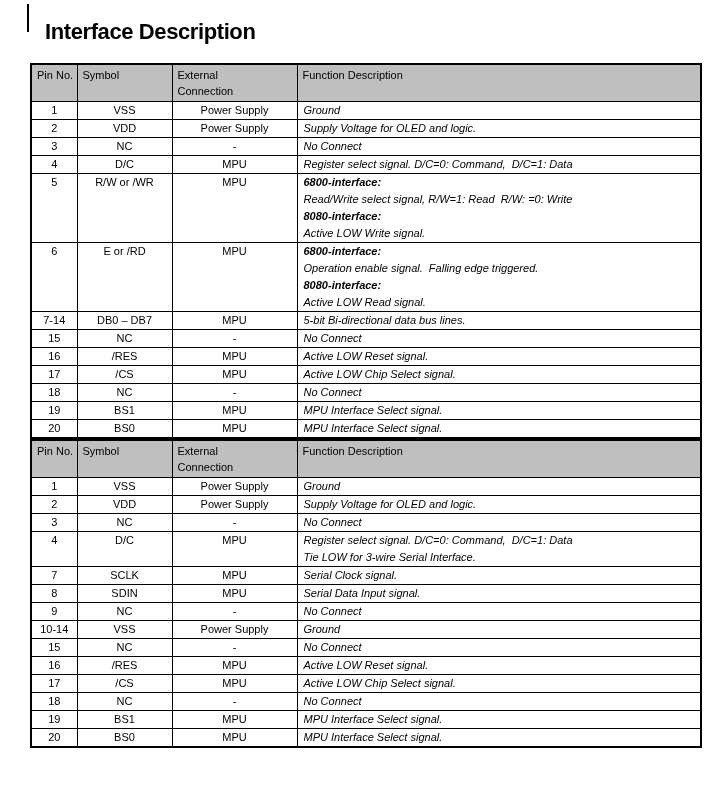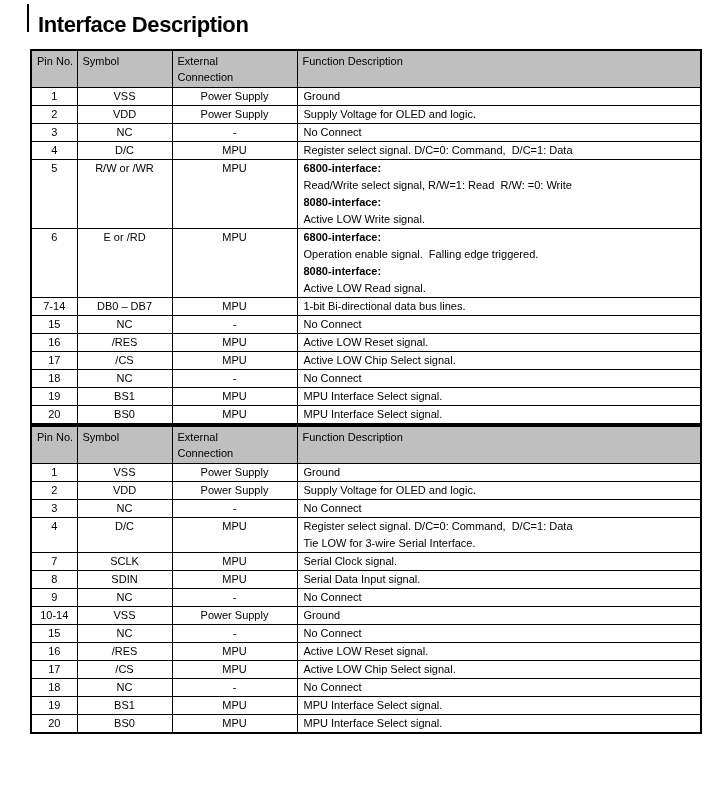--- a/index.html
+++ b/index.html
@@ -8,21 +8,21 @@
     background: #ffffff;
     color: #000000;
     font-family: "Liberation Sans", sans-serif;
     overflow: hidden;
   }
   .page { padding: 3px 0 0 30px; }
 
   .title-wrap { display: flex; align-items: flex-start; margin: 0 0 2px 0; }
   .caret { width: 2px; height: 28px; background: #000; margin: 1px 1px 0 -3px; }
   h1.doc-title {
-    margin: 8px; font-size: 22px; font-weight: bold;
+    margin: 15px; font-size: 22px; font-weight: bold;
     line-height: 28px; letter-spacing: -0.4px;
   }
 
   h2.section-heading {
     margin: 3px 0 2px 0;
     font-size: 12.5px; font-weight: bold; line-height: 14px;
   }
   .section-serial h2.section-heading { margin-top: 22px; }
 
   table.pin-table {
@@ -44,21 +44,21 @@
     font-weight: normal;
     text-align: left;
     padding: 2px 0 2px 5px;
     line-height: 16px;
     height: 32px;
     white-space: pre-line;
   }
   .pin-table td { line-height: 17px; }
   .pin-table td.c { text-align: center; }
   .pin-table td.desc { padding-left: 6px; }
-  .pin-table td.desc div { white-space: pre; line-height: 17px; }
+  .pin-table td.desc div { white-space: pre; line-height: 17px; font-style: italic; }
   .pin-table td.desc div.b { font-weight: bold; }
 </style>
 </head>
 <body>
 
 <div class="page">
 
   <div class="title-wrap">
     <div class="caret"></div>
     <h1 class="doc-title">Interface Description</h1>
@@ -134,21 +134,21 @@
               <div>Operation enable signal.  Falling edge triggered.</div>
               <div class="b">8080-interface:</div>
               <div>Active LOW Read signal.</div>
             </td>
           </tr>
           <tr>
             <td class="c">7-14</td>
             <td class="c">DB0 – DB7</td>
             <td class="c">MPU</td>
             <td class="desc">
-              <div>1-bit Bi-directional data bus lines.</div>
+              <div>5-bit Bi-directional data bus lines.</div>
             </td>
           </tr>
           <tr>
             <td class="c">15</td>
             <td class="c">NC</td>
             <td class="c">-</td>
             <td class="desc">
               <div>No Connect</div>
             </td>
           </tr>

